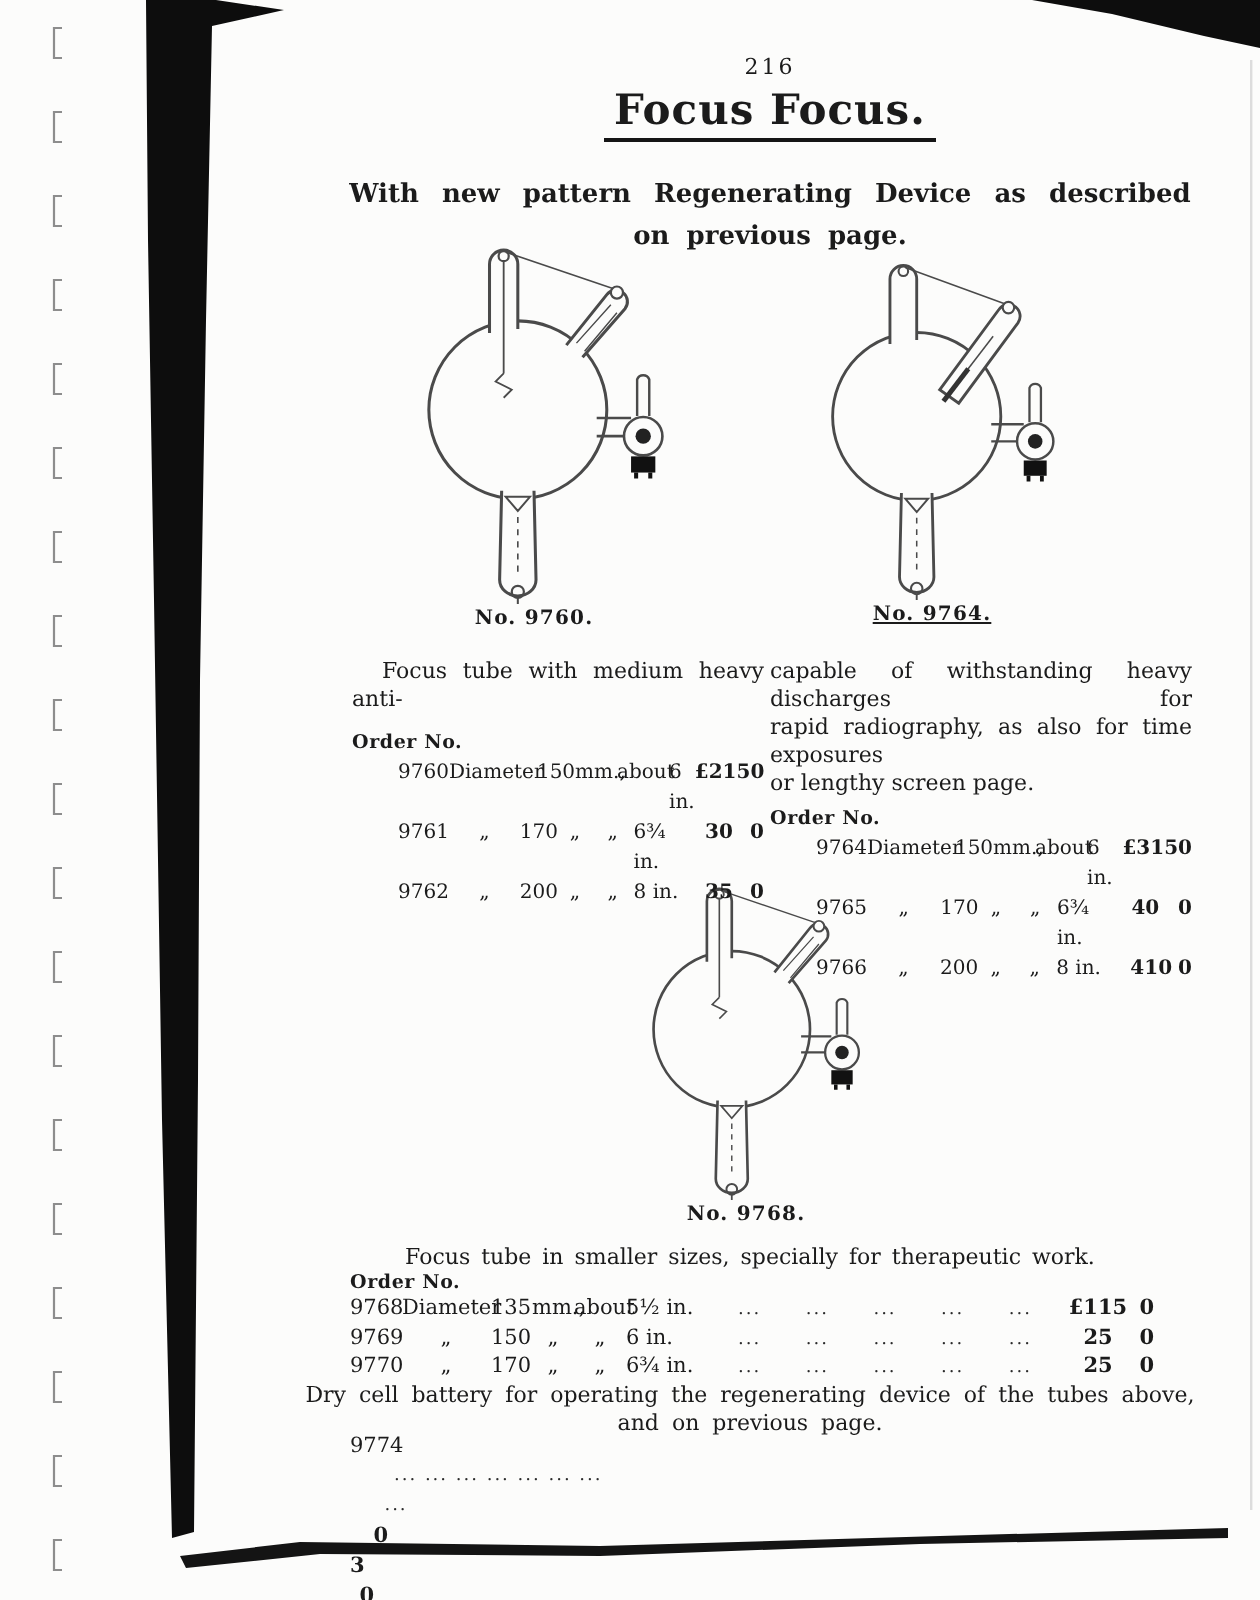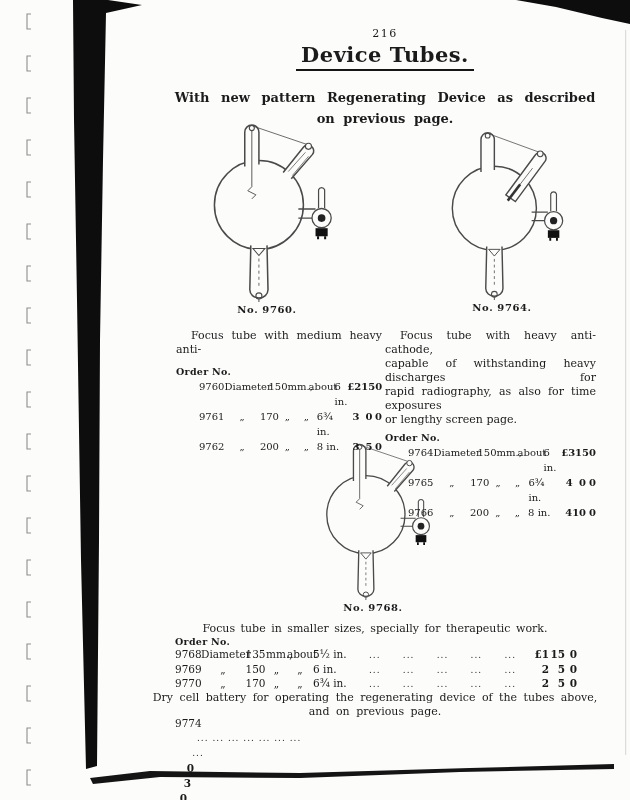--- a/index.html
+++ b/index.html
@@ -19,39 +19,39 @@
     border-bottom:2.5px solid #151515;padding:0 5px 2px;}
   .subtitle{position:absolute;top:88px;left:110px;width:550px;text-align:center;
     font-weight:bold;font-size:13px;line-height:1.6;}
   .subtitle .l1{word-spacing:7px;}
   .subtitle .l2{word-spacing:4px;}
 
   .fig{position:absolute;text-align:center;}
   .fig svg{display:block;margin:0 auto;}
   .fig-label{font-size:10px;font-weight:bold;letter-spacing:.6px;margin-top:2px;}
   .fig1{left:183px;top:120px;width:168px;}
-  .fig2{left:422px;top:128px;width:160px;}
+  .fig2{left:386px;top:128px;width:160px;text-decoration:underline;}
   .fig3{left:298px;top:440px;width:150px;}
 
   .col{position:absolute;font-size:11px;}
   .col-left{left:176px;top:329px;width:206px;}
   .col-right{left:385px;top:329px;width:211px;}
   .desc-line{line-height:14px;}
   .jl{text-align:justify;text-align-last:justify;}
   .indent{text-indent:15px;}
   .order-head{font-size:9.5px;font-weight:bold;margin-top:9px;margin-bottom:2px;letter-spacing:.3px;}
   .trow{display:flex;align-items:baseline;font-size:10px;line-height:15px;margin-left:23px;}
   .c-no{width:26px;}
   .c-d{width:44px;text-align:center;}
   .c-sz{width:21px;text-align:center;}
   .c-mm{width:21px;text-align:center;}
   .c-ab{width:26px;text-align:center;}
   .c-in{width:34px;}
   .c-l{width:19px;text-align:right;font-weight:bold;}
-  .c-s{width:16px;text-align:right;font-weight:bold;}
+  .c-s{width:16px;text-align:left;font-weight:bold;}
   .c-p{width:12px;text-align:right;font-weight:bold;}
 
   .b-caption{position:absolute;top:622px;left:140px;width:470px;text-align:center;
     font-size:11px;word-spacing:2px;}
   .b-order{position:absolute;top:636px;left:175px;font-size:9.5px;font-weight:bold;letter-spacing:.3px;}
   .b-table{position:absolute;left:175px;top:648px;width:402px;}
   .b-table .trow{margin-left:0;font-size:10.5px;line-height:13.5px;}
   .c-dots{flex:1 1 auto;text-align:justify;text-align-last:justify;
     padding:0 14px 0 22px;color:#2a2a2a;overflow:hidden;white-space:nowrap;
     font-size:9px;letter-spacing:1px;}
@@ -137,21 +137,21 @@
       <circle cx="134" cy="97" r="3.8" fill="#222222" stroke="none"></circle>
       <rect x="128" y="107" width="12" height="8" fill="#111111" stroke="none"></rect>
       <path d="M130.5,115 v3 M137.5,115 v3" stroke="#111111" stroke-width="2"></path>
     </g>
   </defs>
 </svg>
 
 <div class="pageno">216</div>
 
 <div class="title-wrap">
-  <span class="title">Device Tubes.</span>
+  <span class="title">Focus Focus.</span>
 </div>
 
 <div class="subtitle">
   <div class="l1">With new pattern Regenerating Device as described</div>
   <div class="l2">on previous page.</div>
 </div>
 
 <div class="fig fig1">
   <svg width="168" height="182" viewBox="0 0 160 180">
     <use href="#tube-a"></use>
@@ -206,21 +206,20 @@
     <span class="c-mm">„</span>
     <span class="c-ab">„</span>
     <span class="c-in">8 in.</span>
     <span class="c-l">3</span>
     <span class="c-s">5</span>
     <span class="c-p">0</span>
   </div>
 </div>
 
 <div class="col col-right">
-  <div class="desc-line jl indent">Focus tube with heavy anti-cathode,</div>
   <div class="desc-line jl">capable of withstanding heavy discharges for</div>
   <div class="desc-line jl">rapid radiography, as also for time exposures</div>
   <div class="desc-line">or lengthy screen page.</div>
   <div class="order-head" style="margin-top:5px">Order No.</div>
 
   <div class="trow">
     <span class="c-no">9764</span>
     <span class="c-d">Diameter</span>
     <span class="c-sz">150</span>
     <span class="c-mm">mm.,</span>

